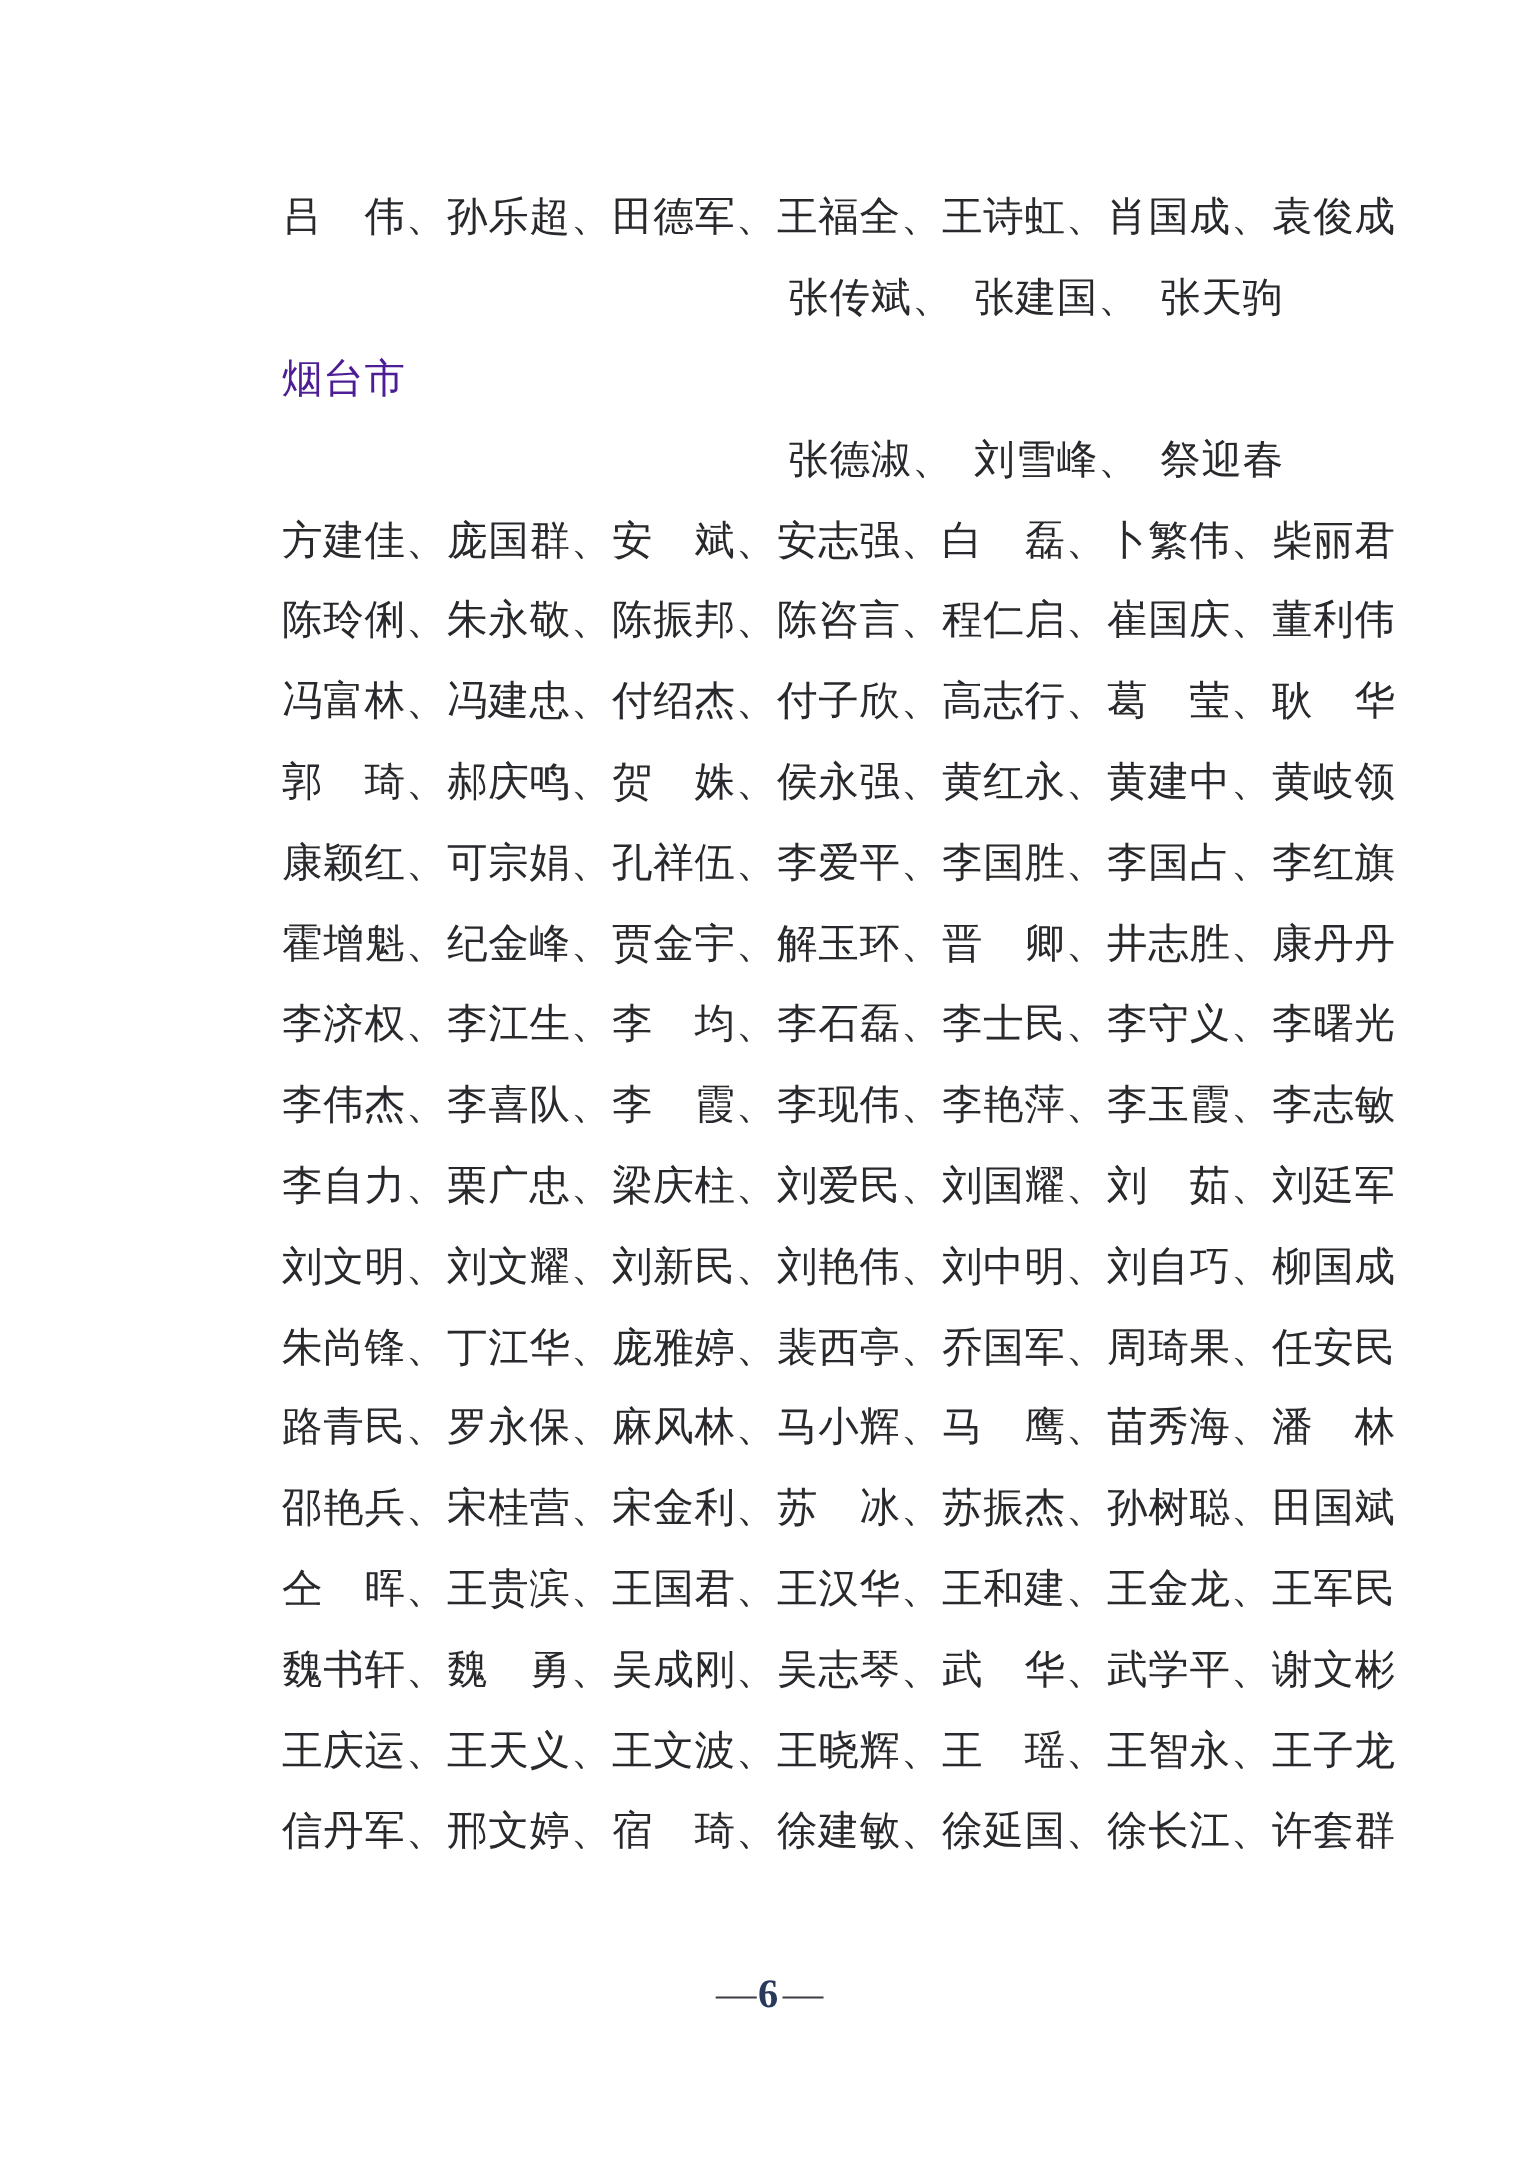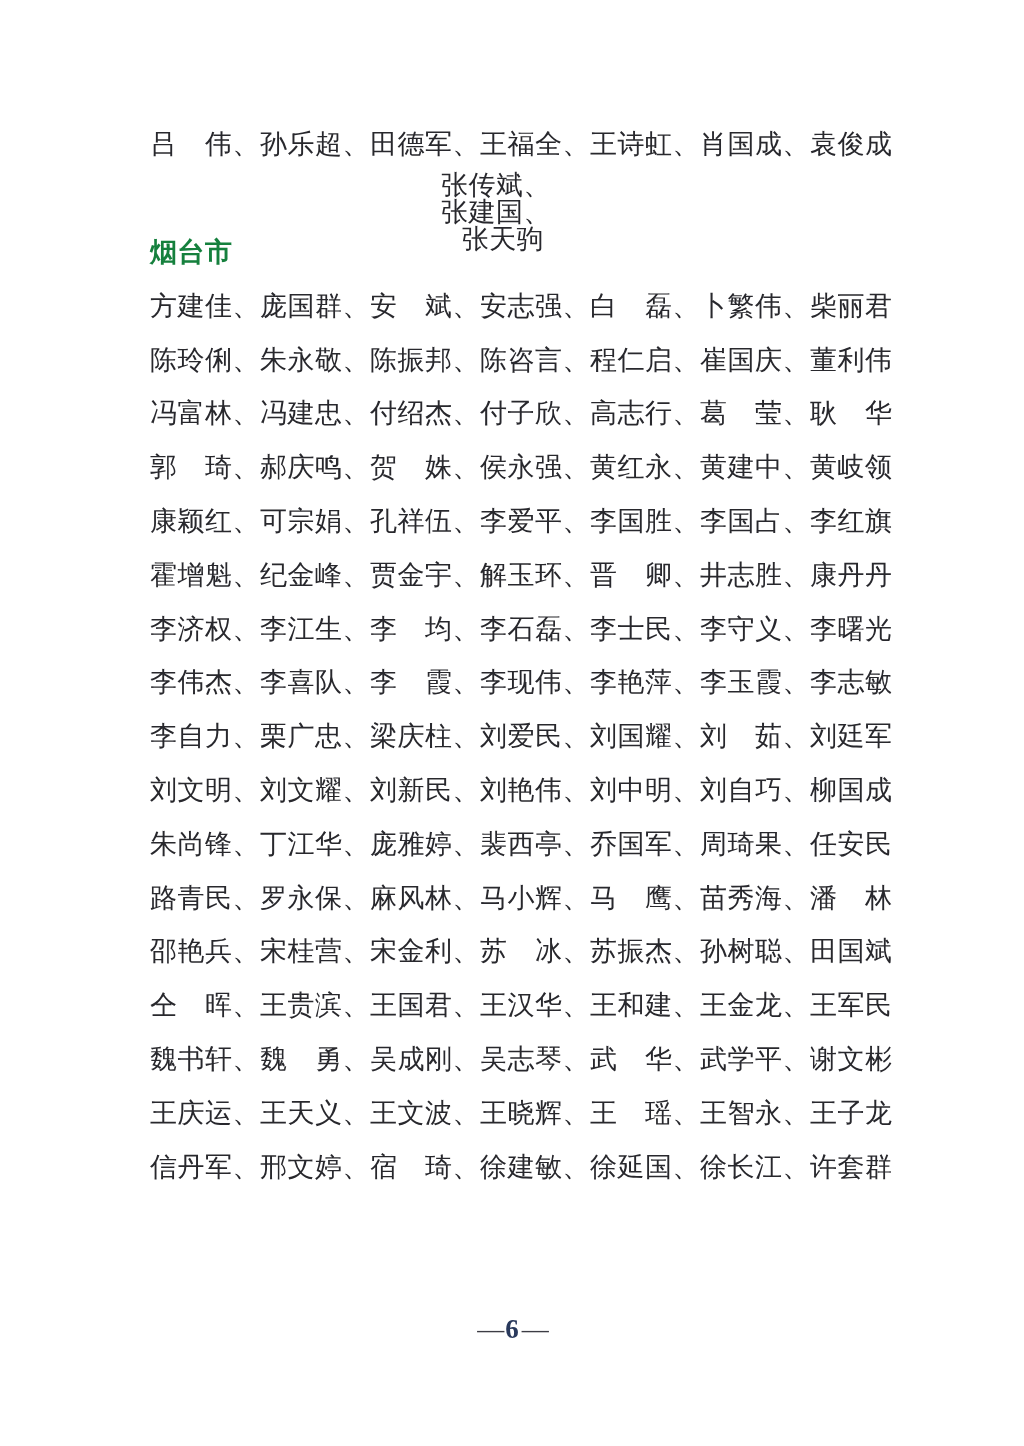--- a/index.html
+++ b/index.html
@@ -21,34 +21,34 @@
     top: 118px;
     width: 706px;
   }
   .line {
     height: 53.8px;
     display: flex;
     align-items: center;
     font-size: 27px;
     line-height: 1;
     letter-spacing: 0.5px;
+    margin-left: 38px;
   }
   .line.justify {
     justify-content: space-between;
   }
   .line.left {
-    justify-content: flex-start;
-    flex-direction: column;
+    justify-content: flex-end;
   }
   .line.left .sep {
     margin-right: 14px;
   }
   .line.header {
-    font-weight: bold;
-    color: #15803d;
+    font-weight: normal;
+    color: #4c1d95;
   }
   .name, .sep {
     white-space: pre;
   }
   .page-footer {
     position: absolute;
     left: 0;
     top: 1316px;
     width: 1024px;
     text-align: center;
@@ -77,20 +77,25 @@
       <span class="group"><span class="name">王诗虹</span><span class="sep">、</span></span>
       <span class="group"><span class="name">肖国成</span><span class="sep">、</span></span>
       <span class="group"><span class="name">袁俊成</span></span>
     </div>
     <div class="line left">
       <span class="group"><span class="name">张传斌</span><span class="sep">、</span></span>
       <span class="group"><span class="name">张建国</span><span class="sep">、</span></span>
       <span class="group"><span class="name">张天驹</span></span>
     </div>
     <div class="line header">烟台市</div>
+    <div class="line left">
+      <span class="group"><span class="name">张德淑</span><span class="sep">、</span></span>
+      <span class="group"><span class="name">刘雪峰</span><span class="sep">、</span></span>
+      <span class="group"><span class="name">祭迎春</span></span>
+    </div>
     <div class="line justify">
       <span class="group"><span class="name">方建佳</span><span class="sep">、</span></span>
       <span class="group"><span class="name">庞国群</span><span class="sep">、</span></span>
       <span class="group"><span class="name">安　斌</span><span class="sep">、</span></span>
       <span class="group"><span class="name">安志强</span><span class="sep">、</span></span>
       <span class="group"><span class="name">白　磊</span><span class="sep">、</span></span>
       <span class="group"><span class="name">卜繁伟</span><span class="sep">、</span></span>
       <span class="group"><span class="name">柴丽君</span></span>
     </div>
     <div class="line justify">

